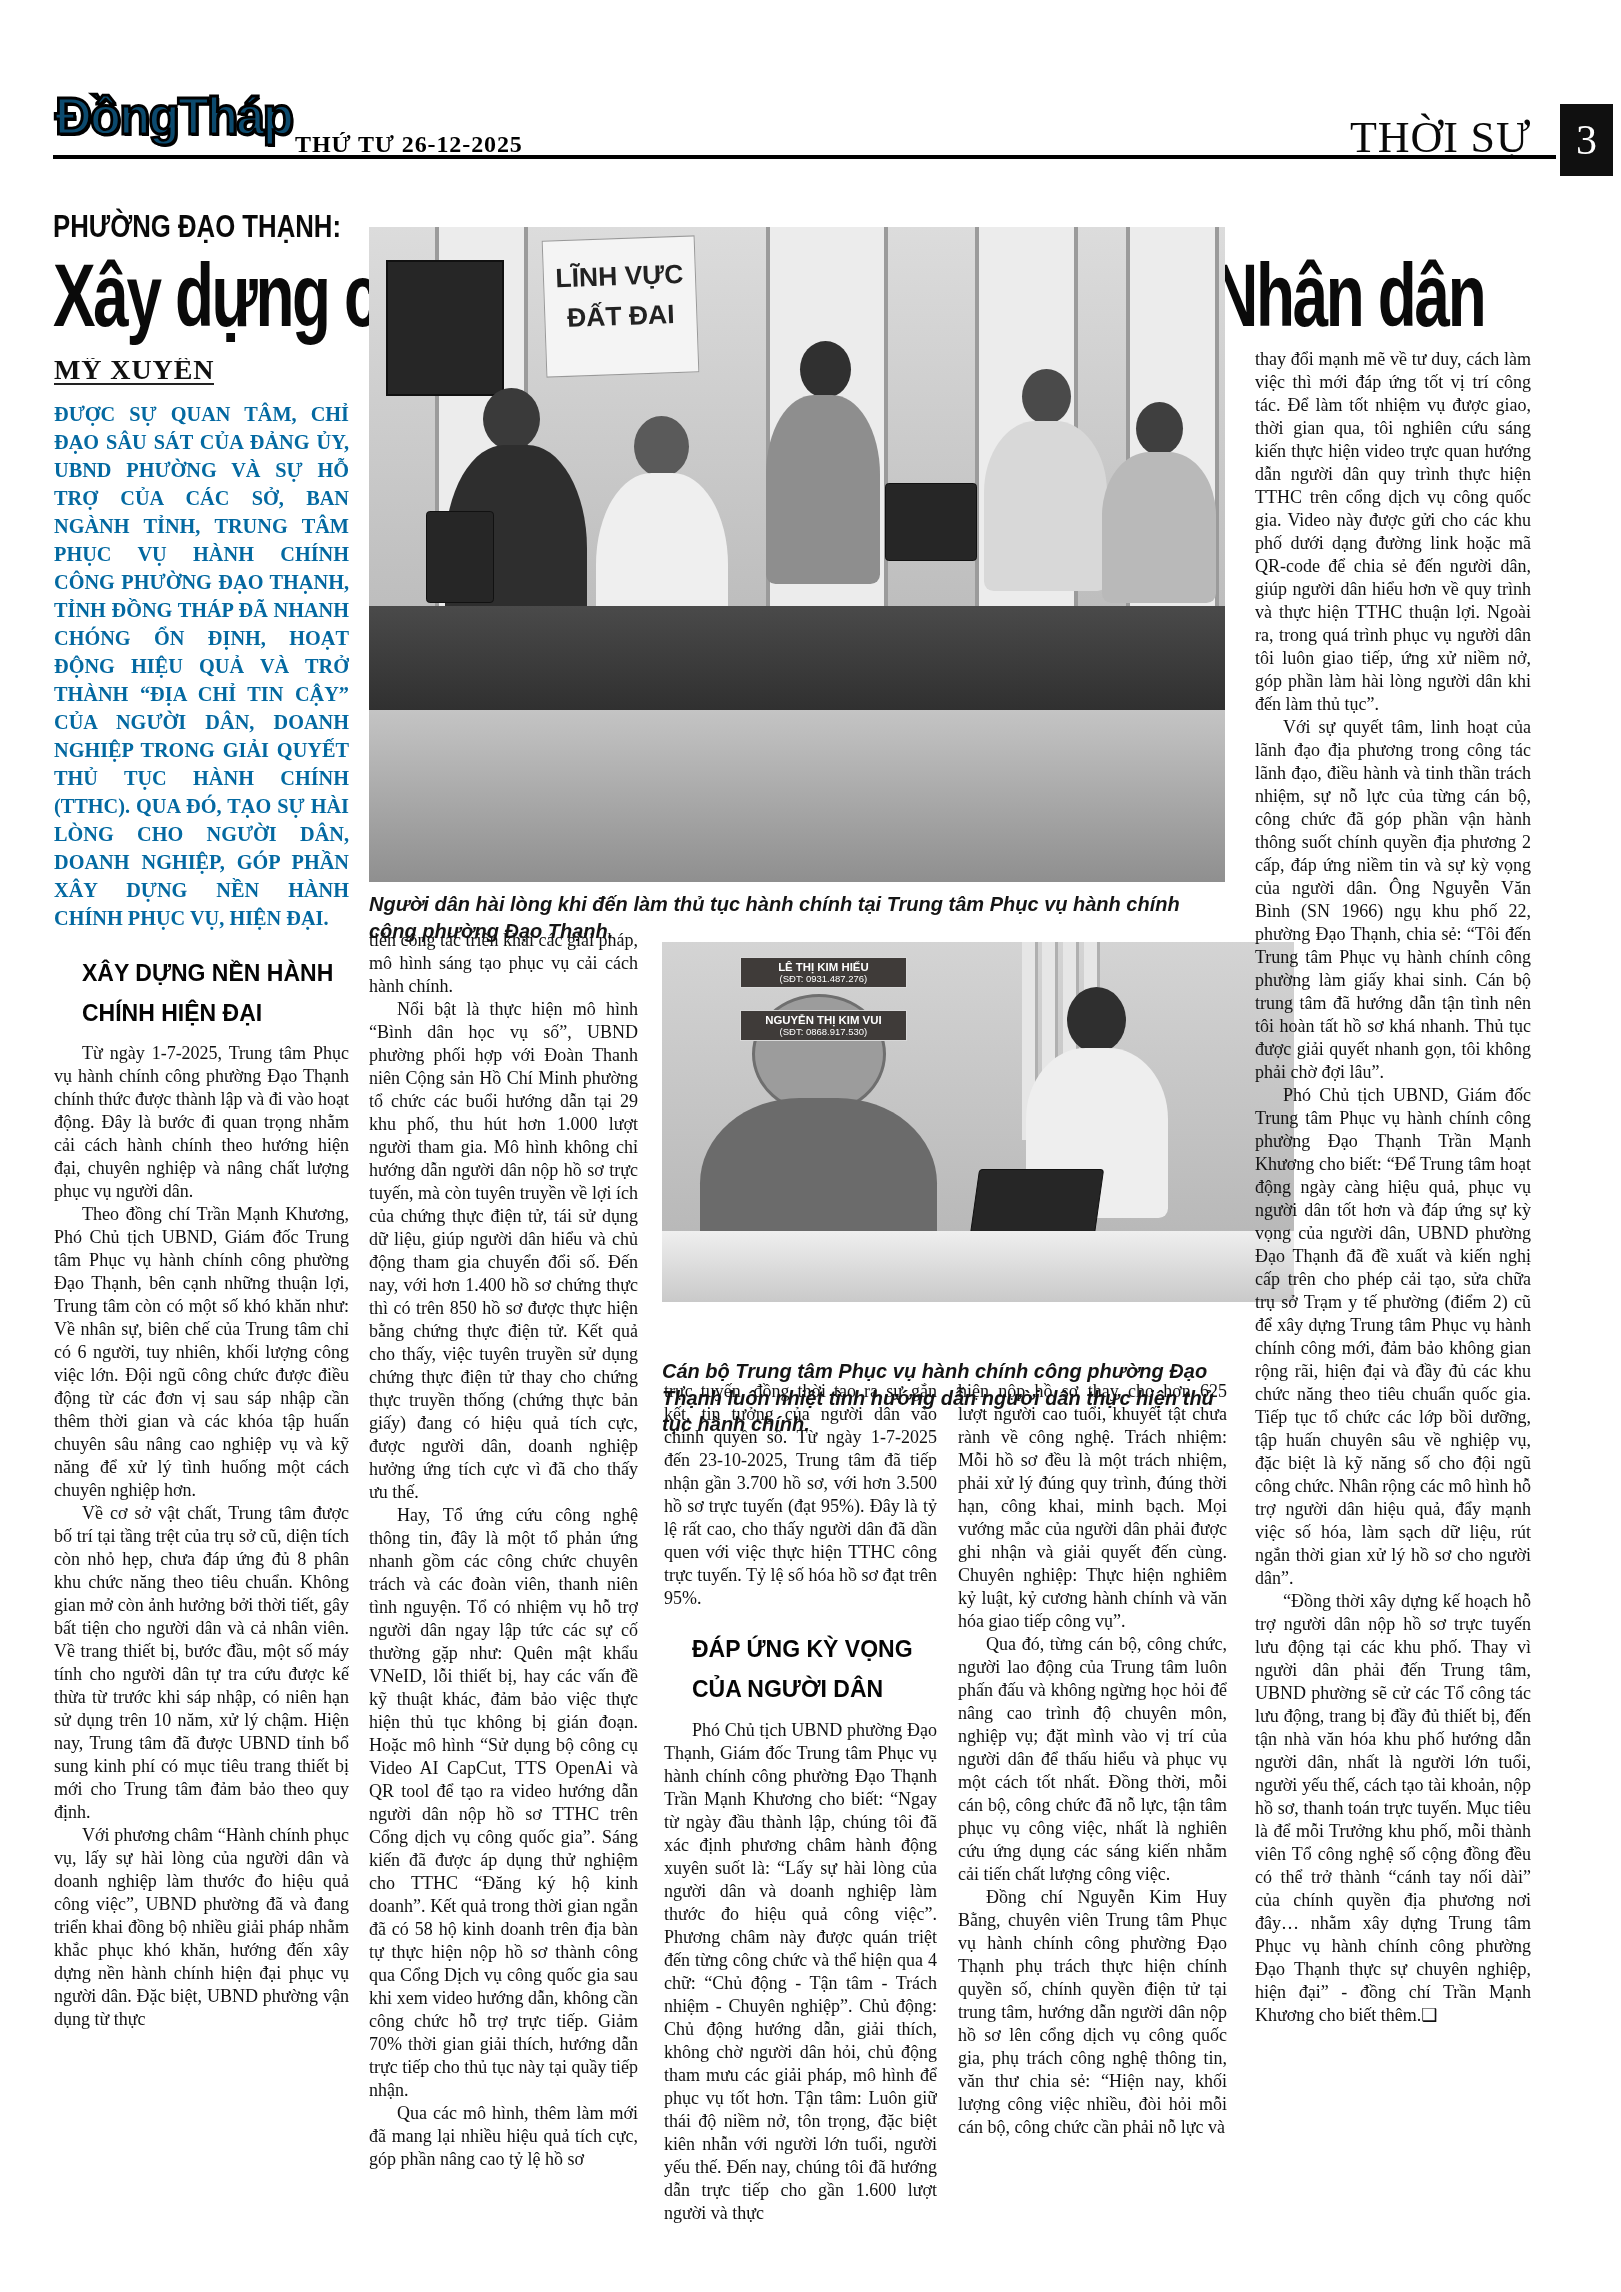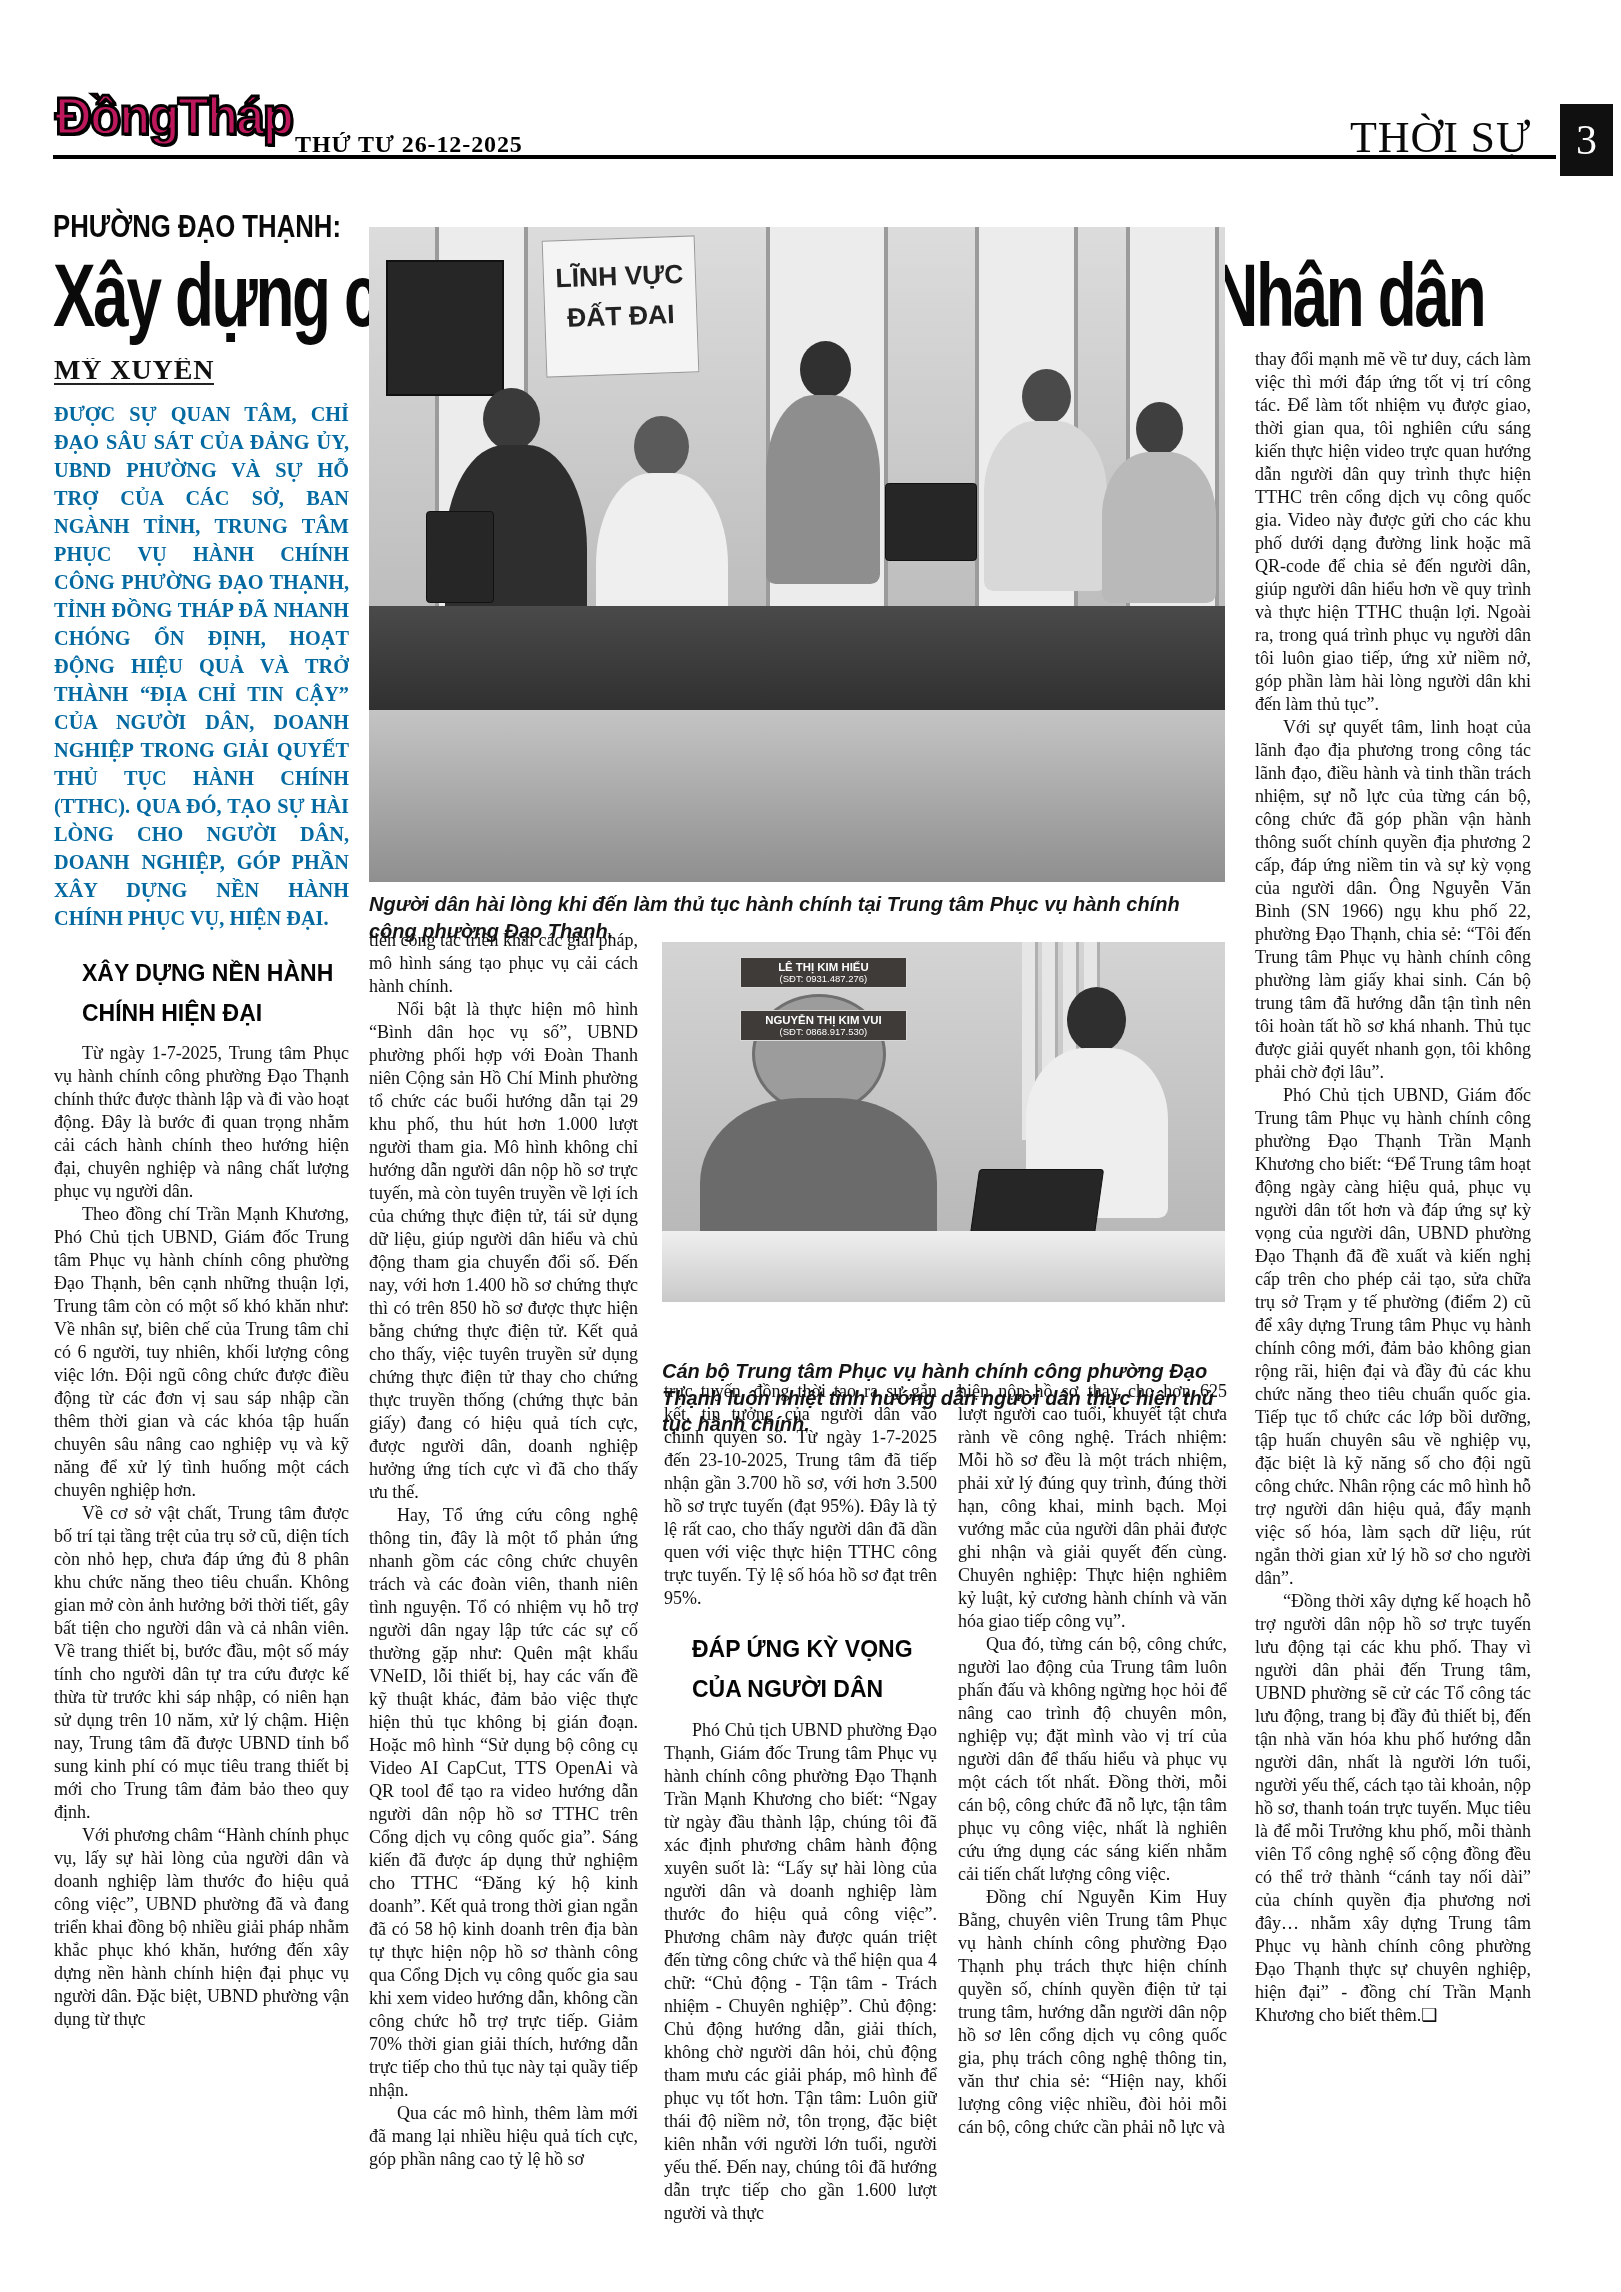--- a/index.html
+++ b/index.html
@@ -1,20 +1,20 @@
 <!DOCTYPE html>
 <html style="font-size:15px"><head>
 <meta charset="utf-8">
 <style>
   html,body{margin:0;padding:0;background:#888;}
   .page{position:relative;width:1621px;height:2292px;background:#fff;overflow:hidden;
         font-family:"Liberation Serif",serif;color:#111;}
   
   .logo{position:absolute;left:55px;top:87px;font-family:"Liberation Sans",sans-serif;
-        font-weight:900;font-size:51px;letter-spacing:-1.9px;color:#be185d;
+        font-weight:900;font-size:51px;letter-spacing:-1.9px;color:#0c4a6e;
         -webkit-text-stroke:2.8px #000;text-shadow:1.9px 1.9px 0 #000;}
   .mast-date{position:absolute;left:295px;top:131px;font-family:"Liberation Serif",serif;
         font-weight:700;font-size:24px;letter-spacing:0.9px;color:#000;}
   .section-name{position:absolute;right:90px;top:112px;font-family:"Liberation Serif",serif;
         font-size:44px;color:#0a0a0a;letter-spacing:0.9px;}
   .page-num-box{position:absolute;left:1560px;top:104px;width:53px;height:72px;background:#101010;
         color:#fff;display:flex;align-items:center;justify-content:center;
         font-family:"Liberation Serif",serif;font-size:42px;}
   .mast-rule{position:absolute;left:53px;top:155px;width:1503px;height:3.8px;background:#000;}
   
@@ -92,21 +92,21 @@
     <div class="torso" style="left:615px;top:194px;width:123px;height:170px;background:#d8d8d8;"></div>
     <div class="head" style="left:767px;top:175px;width:47px;height:53px;background:#3f3f3f;"></div>
     <div class="torso" style="left:733px;top:225px;width:114px;height:151px;background:#b9b9b9;"></div>
     <div class="monitor" style="left:516px;top:256px;width:90px;height:76px;"></div>
     <div class="monitor" style="left:57px;top:284px;width:66px;height:90px;"></div>
     <div class="counter" style="top:379px;height:104px;"></div>
     <div class="floorband" style="top:483px;height:172px;"></div>
   </div>
   <div class="caption" style="left:369px;top:891px;width:856px;">Người dân hài lòng khi đến làm thủ tục hành chính tại Trung tâm Phục vụ hành chính công phường Đạo Thạnh.</div>
 
-  <div class="photo" style="left:662px;top:942px;width:563px;height:360px;background:linear-gradient(#d4d4d4,#b2b2b2);">
+  <div class="photo" style="left:662px;top:942px;width:632px;height:360px;background:linear-gradient(#d4d4d4,#b2b2b2);">
     <div class="blind" style="left:360px;"></div>
     <div class="blind" style="left:380px;"></div>
     <div class="blind" style="left:401px;"></div>
     <div class="blind" style="left:422px;"></div>
     <div class="head" style="left:90px;top:52px;width:128px;height:114px;background:#9c9c9c;border:3.8px solid #6f6f6f;"></div>
     <div class="torso" style="left:38px;top:156px;width:237px;height:203px;background:#6b6b6b;"></div>
     <div class="head" style="left:405px;top:45px;width:59px;height:66px;background:#2f2f2f;"></div>
     <div class="torso" style="left:364px;top:106px;width:142px;height:170px;background:#eeeeee;"></div>
     <div class="monitor" style="left:312px;top:227px;width:123px;height:71px;transform:skewX(-8deg);"></div>
     <div class="floorband" style="top:289px;height:71px;background:linear-gradient(#efefef,#c9c9c9);"></div>

